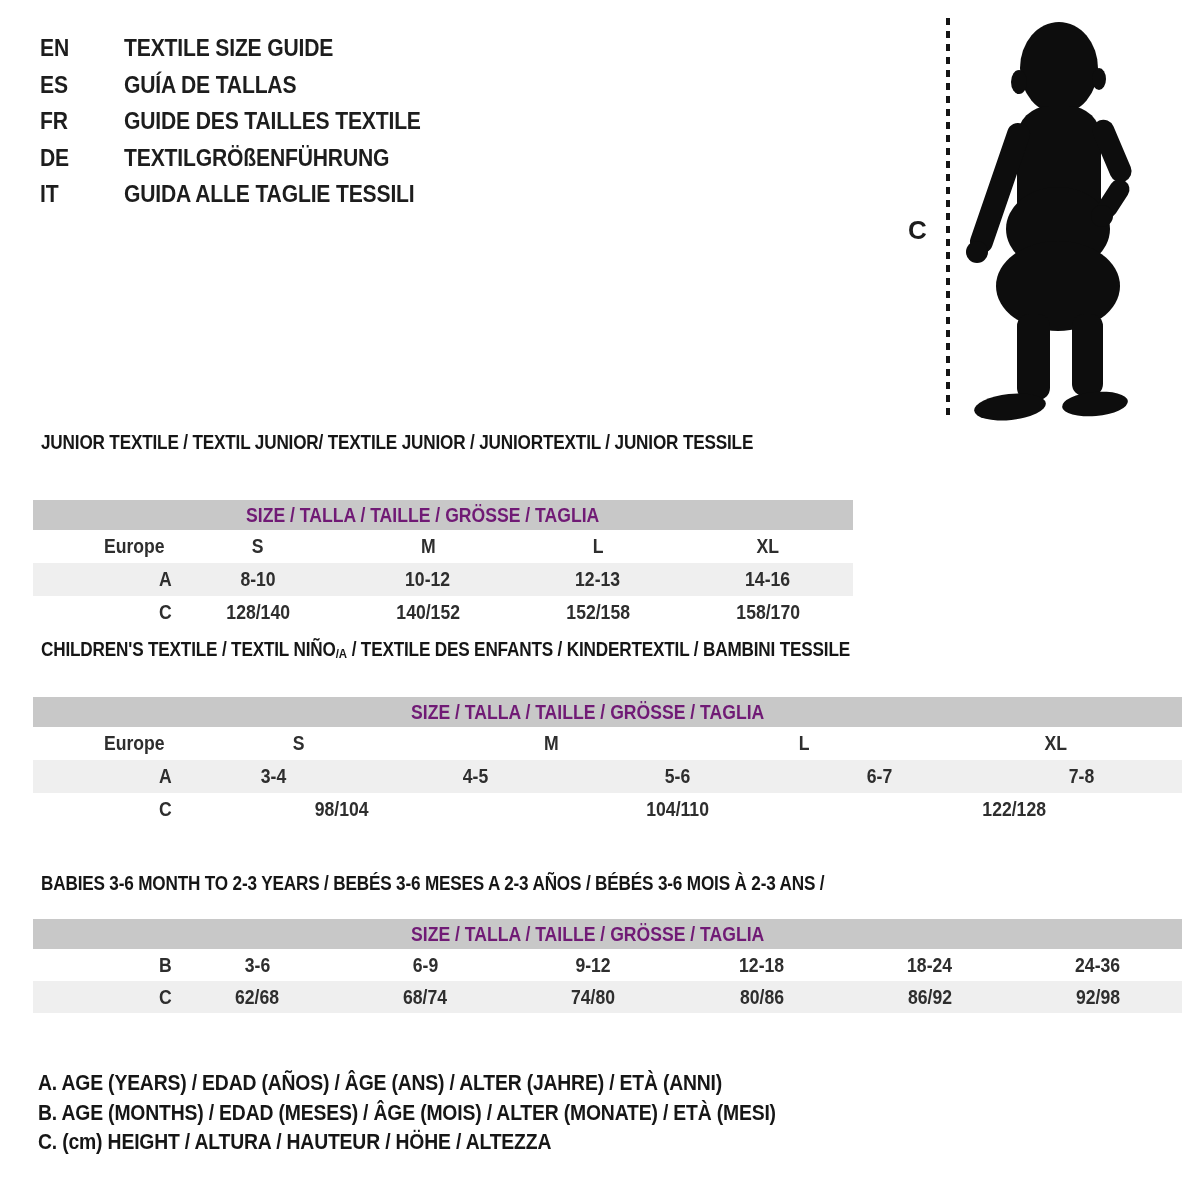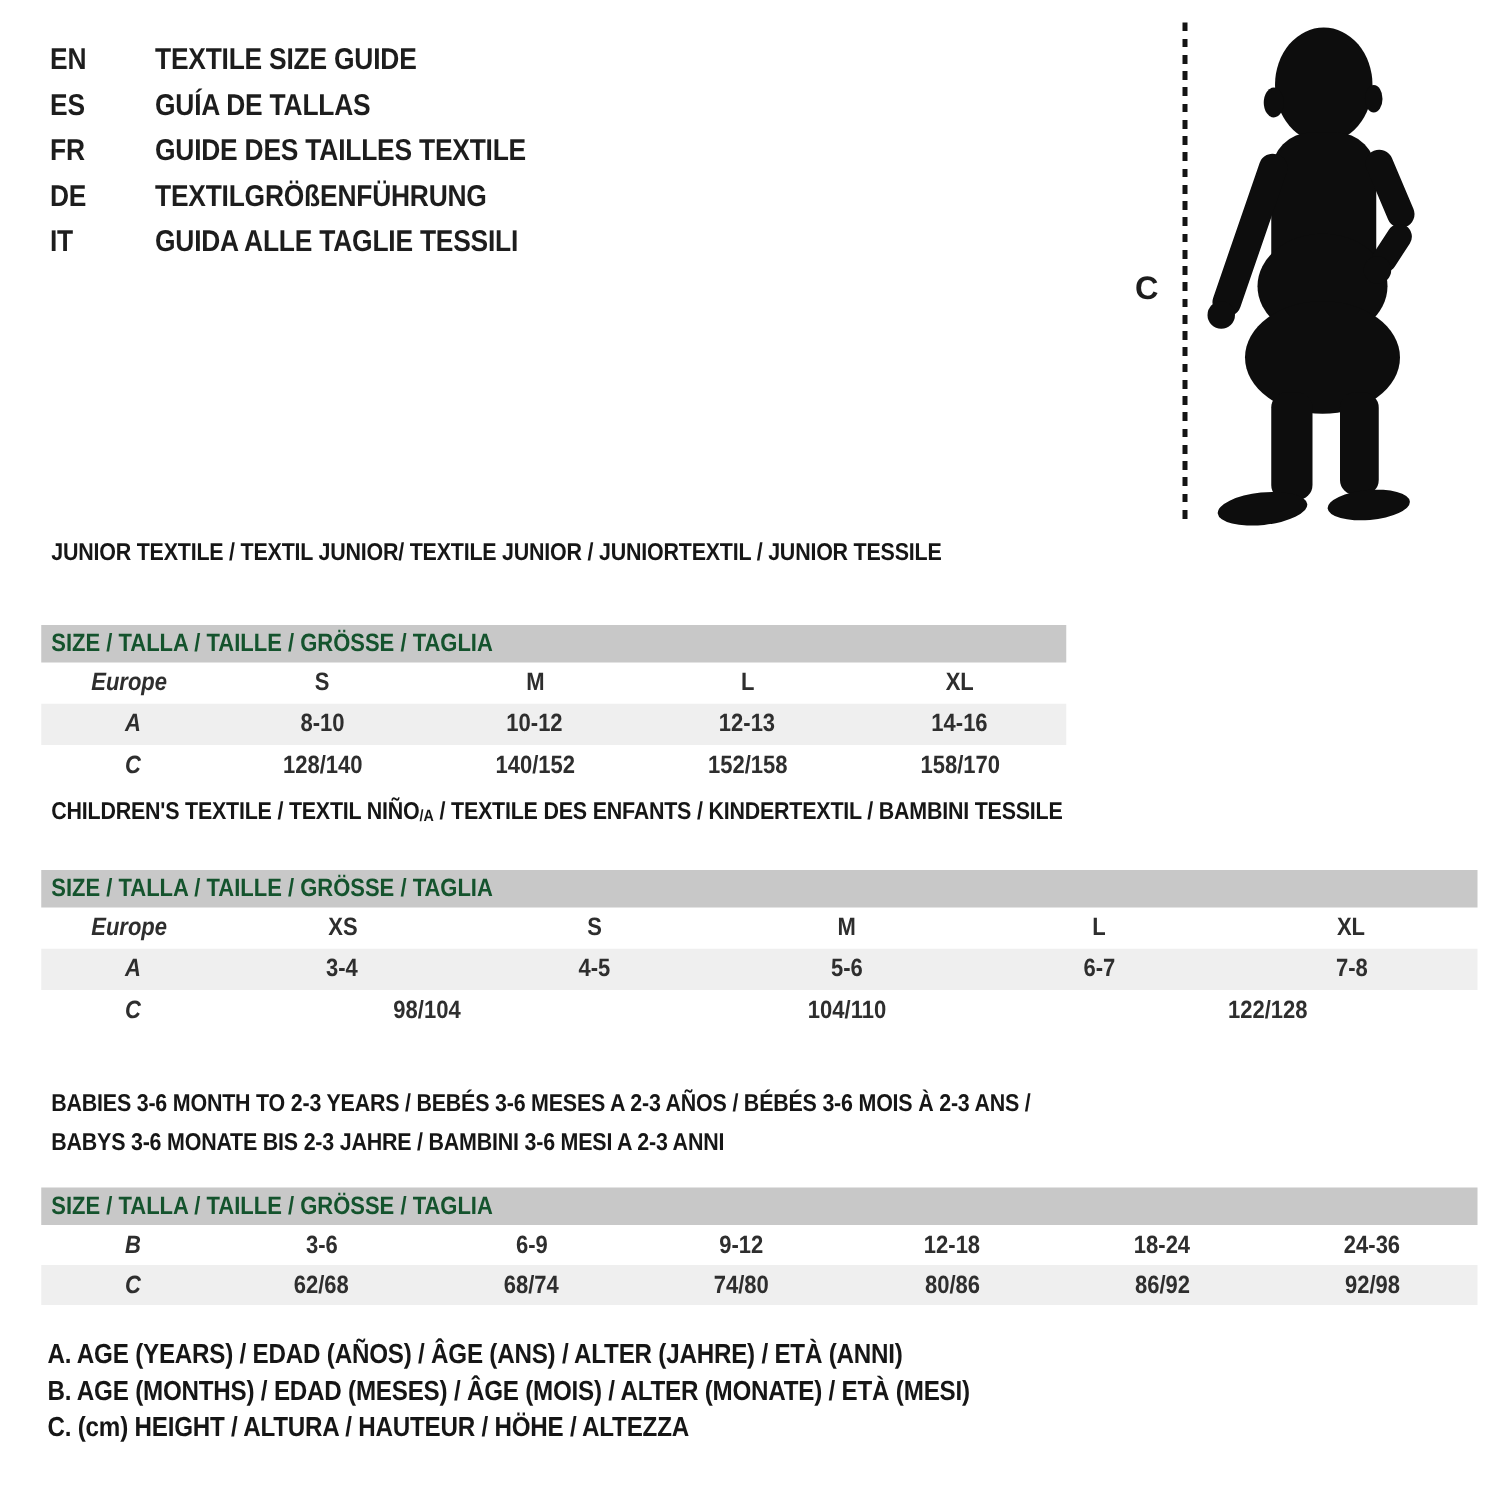--- a/index.html
+++ b/index.html
@@ -47,26 +47,26 @@
   .sec-children .sec-title { margin-bottom: 31px; }
   .sec-babies   .sec-title2 { line-height: 31px; margin-bottom: 20px; margin-top: 22px; }
   .sec-babies   .sec-title2 .tline { display: block; }
 
   .subsz { font-size: 13px; vertical-align: -2px; letter-spacing: 0; }
 
   .size-bar {
     height: 30px; line-height: 30px;
     background: #c8c8c8;
     padding-left: 8px;
-    font-size: 20px; color: #14532d;
+    font-size: 20px; color: #701a75; text-align: center;
   }
   .trow { display: flex; height: 33px; line-height: 33px; font-size: 20px; color: #2e2e2e; }
   .sec-babies .trow { height: 32px; line-height: 32px; }
   .trow.shaded { background: #efefef; }
-  .tlabel { width: 140px; padding-left: 8px; box-sizing: border-box; text-align: center; font-style: italic; }
+  .tlabel { width: 140px; padding-left: 8px; box-sizing: border-box; text-align: right; }
   .tcell  { flex: 1; text-align: center; }
 
   
   .legend { position: absolute; left: 38px; top: 1068px; }
   .legend-line { font-size: 22px; line-height: 29.5px; letter-spacing: -0.2px; color: #161616; }
 </style>
 </head>
 <body>
 
 <div class="page">
@@ -153,21 +153,20 @@
       <span class="cx cx-l">
         <span>CHILDREN'S TEXTILE / TEXTIL NIÑO</span><span class="subsz">/A</span><span> / TEXTILE DES ENFANTS / KINDERTEXTIL / BAMBINI TESSILE</span>
       </span>
     </div>
     <div class="table">
       <div class="size-bar">
         <span class="cx cx-l">SIZE / TALLA / TAILLE / GRÖSSE / TAGLIA</span>
       </div>
       <div class="trow">
         <span class="tlabel"><span class="cx cx-l">Europe</span></span>
-        <span class="tcell"><span class="cx">XS</span></span>
         <span class="tcell"><span class="cx">S</span></span>
         <span class="tcell"><span class="cx">M</span></span>
         <span class="tcell"><span class="cx">L</span></span>
         <span class="tcell"><span class="cx">XL</span></span>
       </div>
       <div class="trow shaded">
         <span class="tlabel"><span class="cx cx-l">A</span></span>
         <span class="tcell"><span class="cx">3-4</span></span>
         <span class="tcell"><span class="cx">4-5</span></span>
         <span class="tcell"><span class="cx">5-6</span></span>
@@ -179,21 +178,20 @@
         <span class="tcell"><span class="cx">98/104</span></span>
         <span class="tcell"><span class="cx">104/110</span></span>
         <span class="tcell"><span class="cx">122/128</span></span>
       </div>
     </div>
   </section>
 
   <section class="sec sec-babies">
     <div class="sec-title sec-title2">
       <span class="tline"><span class="cx cx-l">BABIES 3-6 MONTH TO 2-3 YEARS / BEBÉS 3-6 MESES A 2-3 AÑOS / BÉBÉS 3-6 MOIS À 2-3 ANS /</span></span>
-      <span class="tline"><span class="cx cx-l">BABYS 3-6 MONATE BIS 2-3 JAHRE / BAMBINI 3-6 MESI A 2-3 ANNI</span></span>
     </div>
     <div class="table">
       <div class="size-bar">
         <span class="cx cx-l">SIZE / TALLA / TAILLE / GRÖSSE / TAGLIA</span>
       </div>
       <div class="trow">
         <span class="tlabel"><span class="cx cx-l">B</span></span>
         <span class="tcell"><span class="cx">3-6</span></span>
         <span class="tcell"><span class="cx">6-9</span></span>
         <span class="tcell"><span class="cx">9-12</span></span>

